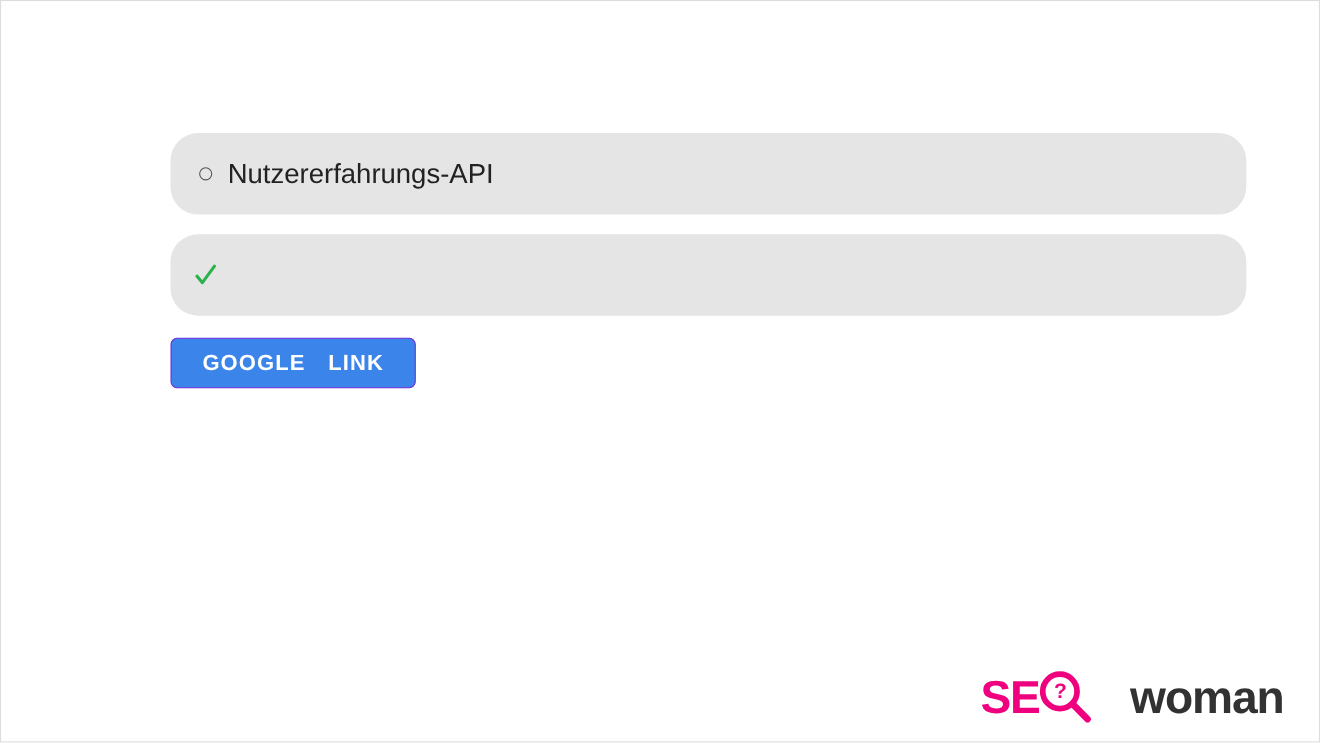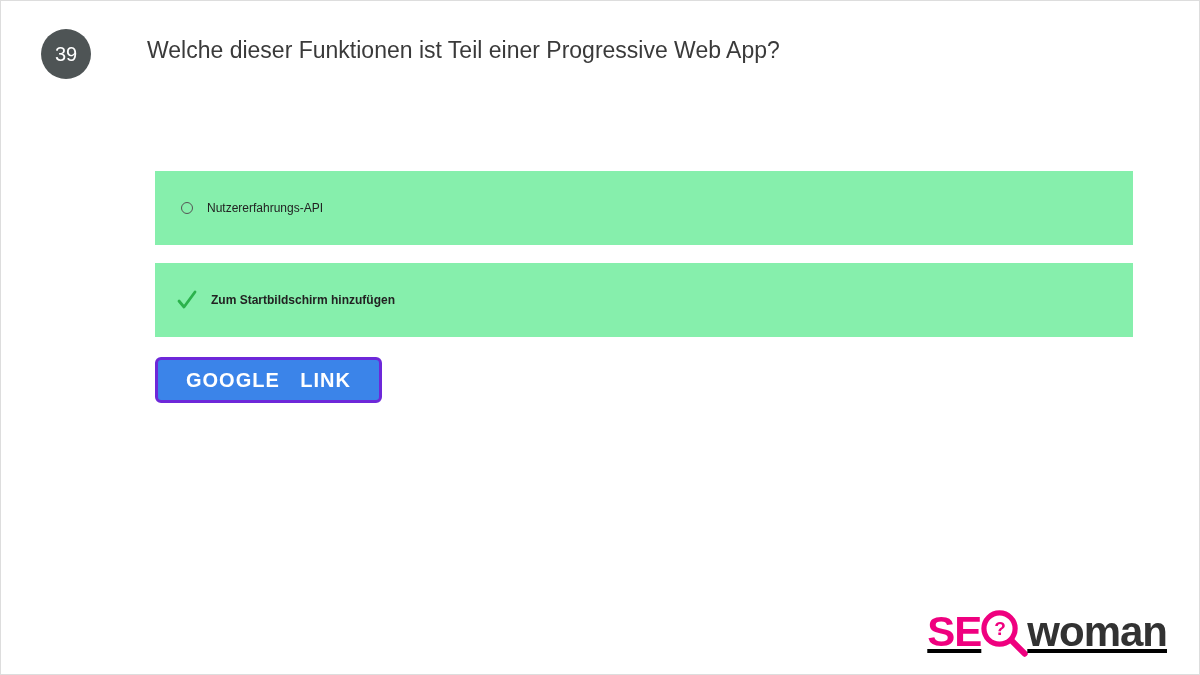--- a/index.html
+++ b/index.html
@@ -37,28 +37,29 @@
   }
   .options {
     margin-left: 118px;
     margin-right: 30px;
     margin-top: 92px;
     display: flex;
     flex-direction: column;
     gap: 18px;
   }
   .option {
-    background: #86efac;
+    background: #e5e5e5;
     height: 74px;
     display: flex;
     align-items: center;
     padding-left: 26px;
     gap: 14px;
     color: #222;
-    font-size: 12px;
+    font-size: 25px;
+    border-radius: 25px;
   }
   .radio {
     width: 12px; height: 12px;
     border: 1.5px solid #555;
     border-radius: 50%;
     flex-shrink: 0;
   }
   .check {
     width: 24px; height: 24px;
     flex-shrink: 0;
@@ -66,74 +67,66 @@
     margin-right: -2px;
   }
   .option.correct .opt-label { font-weight: 700; }
   .btn-row {
     margin-left: 118px;
     margin-top: 20px;
   }
   .google-link-btn {
     background: #3b84e9;
     color: #fff;
-    border: 3px solid #6d28d9;
+    border: 1px solid #6d28d9;
     border-radius: 6px;
     height: 46px;
     padding: 0 28px;
     font-size: 20px;
     font-weight: 700;
     letter-spacing: 1px;
     display: inline-flex; align-items: center;
     cursor: pointer;
     word-spacing: 14px;
   }
   .logo {
     position: absolute;
     right: 32px;
     bottom: 16px;
     display: flex;
-    align-items: center;
+    align-items: flex-end;
     font-weight: 800;
     font-size: 42px;
     letter-spacing: -1px;
-    text-decoration: underline;
   }
   .logo .se { color: #ef007f; }
-  .logo .woman { color: #323232; font-weight: 700; }
+  .logo .woman { color: #323232; font-weight: 700; margin-left: 36px; }
   .logo svg { width: 52px; height: 52px; margin: 0 -2px 0 -4px; }
 </style>
 </head>
 <body>
 
 <div class="container">
 
-  <div class="header">
-    <div class="qnum">
-      <span>39</span>
-    </div>
-    <div class="question">Welche dieser Funktionen ist Teil einer Progressive Web App?</div>
-  </div>
 
   <div class="options">
 
     <div class="option">
       <span class="radio"></span>
       <span class="opt-label">Nutzererfahrungs-API</span>
     </div>
 
 
 
     <div class="option correct">
       <span class="check">
         <svg viewBox="0 0 24 24">
             <path d="M4 13 L9 19 L20 4" fill="none" stroke="#2bb24c" stroke-width="2.8" stroke-linecap="round" stroke-linejoin="round"></path>
           </svg>
       </span>
-      <span class="opt-label">Zum Startbildschirm hinzufügen</span>
     </div>
 
   </div>
 
   <div class="btn-row">
     <button class="google-link-btn">GOOGLE LINK</button>
   </div>
 
   <div class="logo">
     <span class="se">SE</span>

